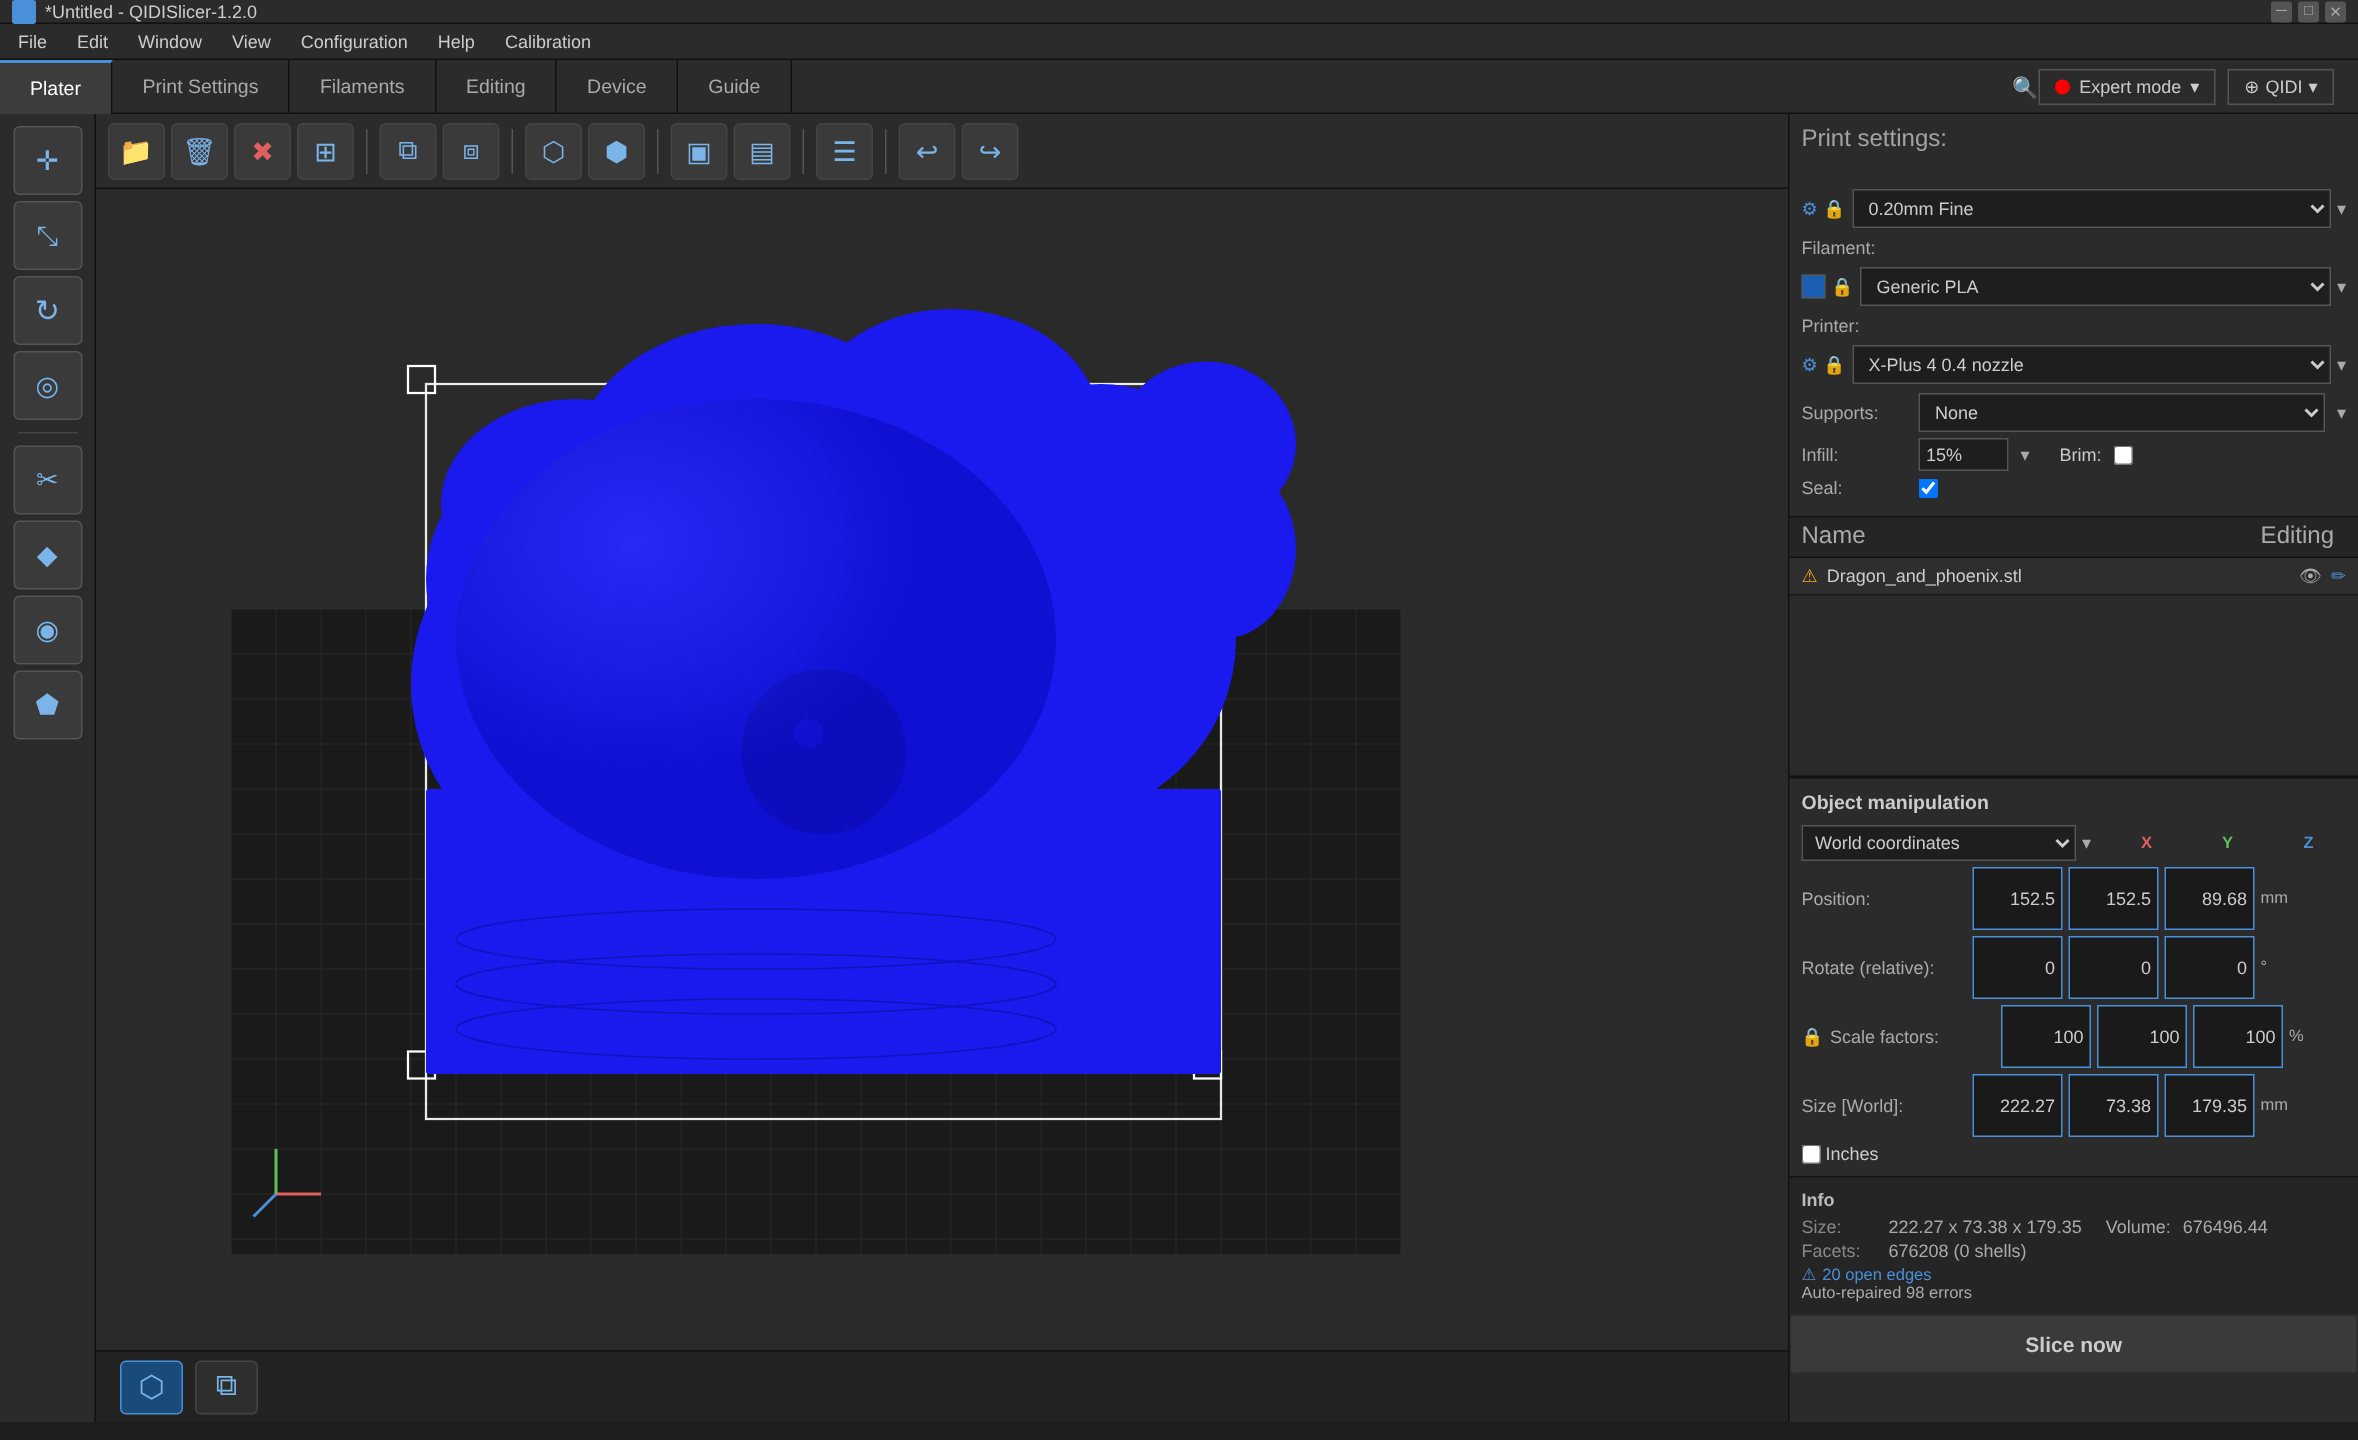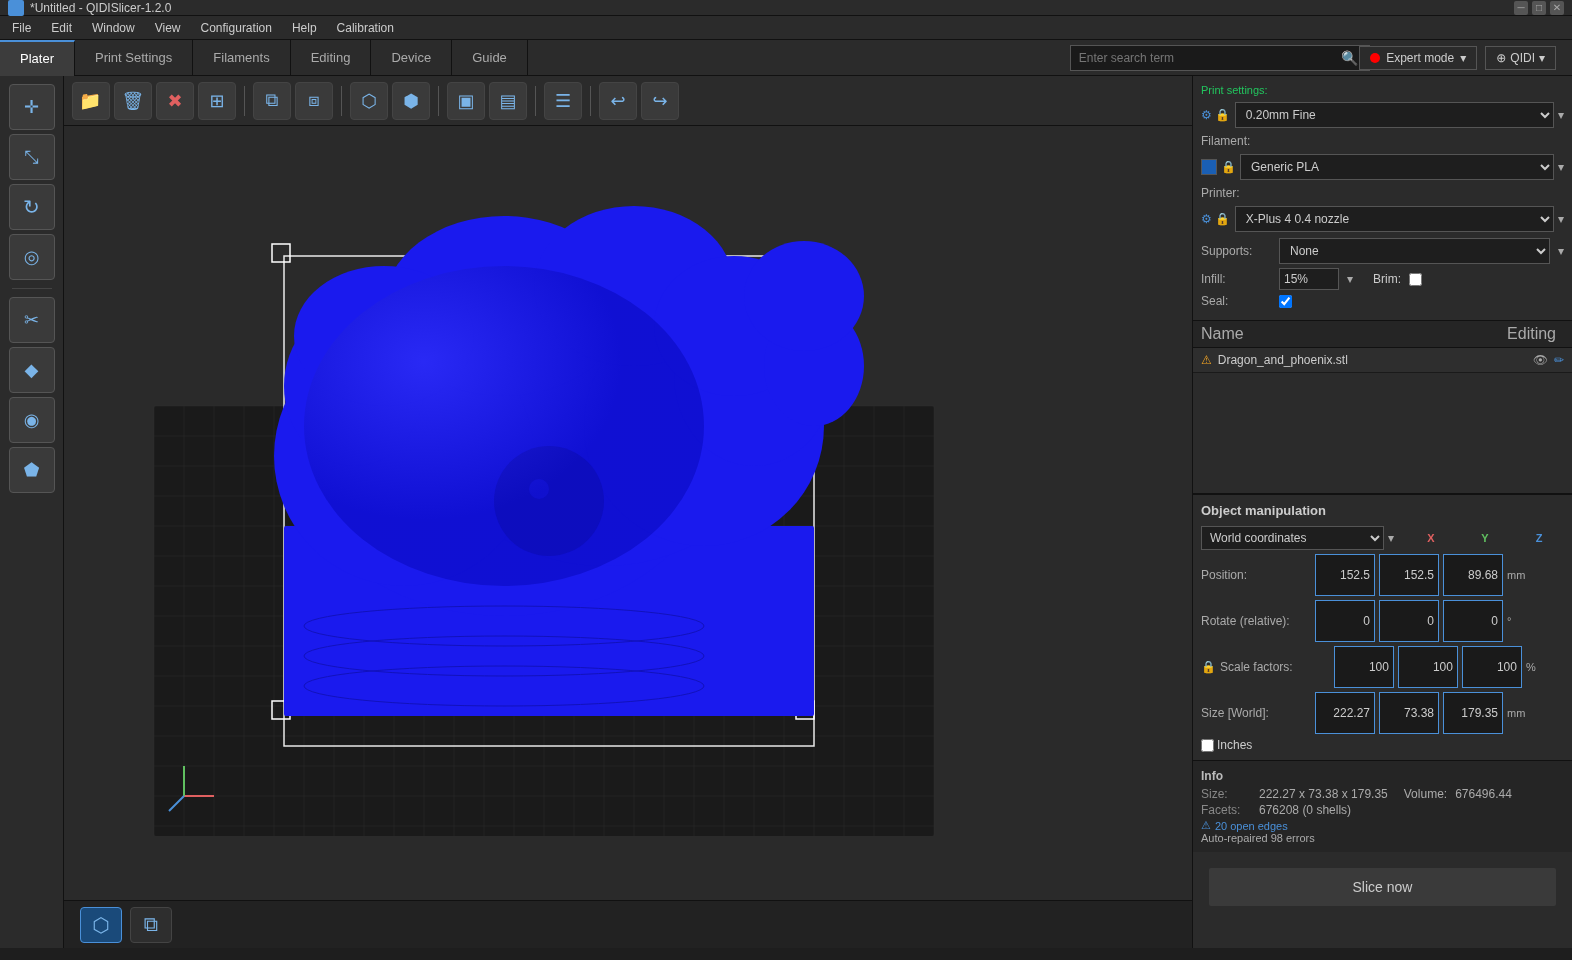--- a/index.html
+++ b/index.html
@@ -50,21 +50,21 @@
     
     #bottom-toolbar { height: 48px; background: #222; display: flex; align-items: center; padding: 0 16px; gap: 8px; border-top: 1px solid #111; }
     .bottom-btn { width: 42px; height: 36px; background: #2e2e2e; border-radius: 4px; display: flex; align-items: center; justify-content: center; cursor: pointer; border: 1px solid #444; color: #7ab4e8; font-size: 20px; }
     .bottom-btn.active { background: #1a4a7a; border-color: #4a90d9; }
 
     
     #right-panel { width: 380px; background: #2b2b2b; border-left: 1px solid #111; display: flex; flex-direction: column; overflow-y: auto; }
 
     
     #print-settings { padding: 8px; border-bottom: 1px solid #111; }
-    .section-label { font-size: 11px; color: #22c55e; margin-bottom: 6px; }
+    .section-label { font-size: 16px; color: #a3a3a3; margin-bottom: 24px; }
     .settings-row { display: flex; align-items: center; margin-bottom: 6px; gap: 4px; }
     .settings-label { color: #aaa; font-size: 12px; min-width: 70px; }
     .settings-select { flex: 1; background: #1e1e1e; border: 1px solid #555; color: #ccc; padding: 3px 6px; font-size: 12px; height: 26px; }
     .lock-icon { color: #aaa; font-size: 12px; }
     .gear-icon { color: #4a90d9; font-size: 12px; }
     .color-swatch { width: 16px; height: 16px; background: #1a5fb4; border: 1px solid #555; }
     .check-row { display: flex; align-items: center; gap: 8px; margin-bottom: 4px; }
     .small-input { width: 60px; background: #1e1e1e; border: 1px solid #555; color: #ccc; padding: 2px 4px; font-size: 12px; height: 22px; }
 
     
@@ -93,21 +93,21 @@
 
     
     #info-section { padding: 8px; border-top: 1px solid #111; background: #252525; }
     .info-title { font-size: 12px; color: #bbb; font-weight: 600; margin-bottom: 4px; }
     .info-row { display: flex; align-items: center; gap: 8px; font-size: 12px; color: #aaa; margin-bottom: 2px; }
     .info-key { min-width: 50px; color: #888; }
     .info-warning { color: #4a90d9; font-size: 11px; display: flex; align-items: center; gap: 4px; }
     .info-note { color: #aaa; font-size: 11px; }
 
     
-    #slice-btn { margin: 16px; background: #3a3a3a; border: none; color: #ccc; font-size: 14px; height: 38px; cursor: pointer; text-align: center; border-radius: 2px; font-weight: 400; }
+    #slice-btn { margin: 1px; background: #3a3a3a; border: none; color: #ccc; font-size: 14px; height: 38px; cursor: pointer; text-align: center; border-radius: 2px; font-weight: 700; }
 
     
     .viewport-3d { width: 100%; height: 100%; }
   </style>
 </head>
 <body>
 
 <div id="titlebar">
   <div id="titlebar-left">
     <div id="titlebar-icon"></div>
@@ -131,21 +131,20 @@
 </div>
 
 <div id="tabbar">
   <div class="tab active">Plater</div>
   <div class="tab">Print Settings</div>
   <div class="tab">Filaments</div>
   <div class="tab">Editing</div>
   <div class="tab">Device</div>
   <div class="tab">Guide</div>
   <div id="search-area">
-    <input id="search-box" type="text" placeholder="Enter search term" style="">
     <div id="search-icon-wrap">🔍</div>
     <button id="expert-mode-btn">
       <span class="red-dot"></span>
       <span>Expert mode</span>
       <span>▾</span>
     </button>
     <button id="qidi-btn">
       <span>⊕</span>
       <span>QIDI</span>
       <span>▾</span>

